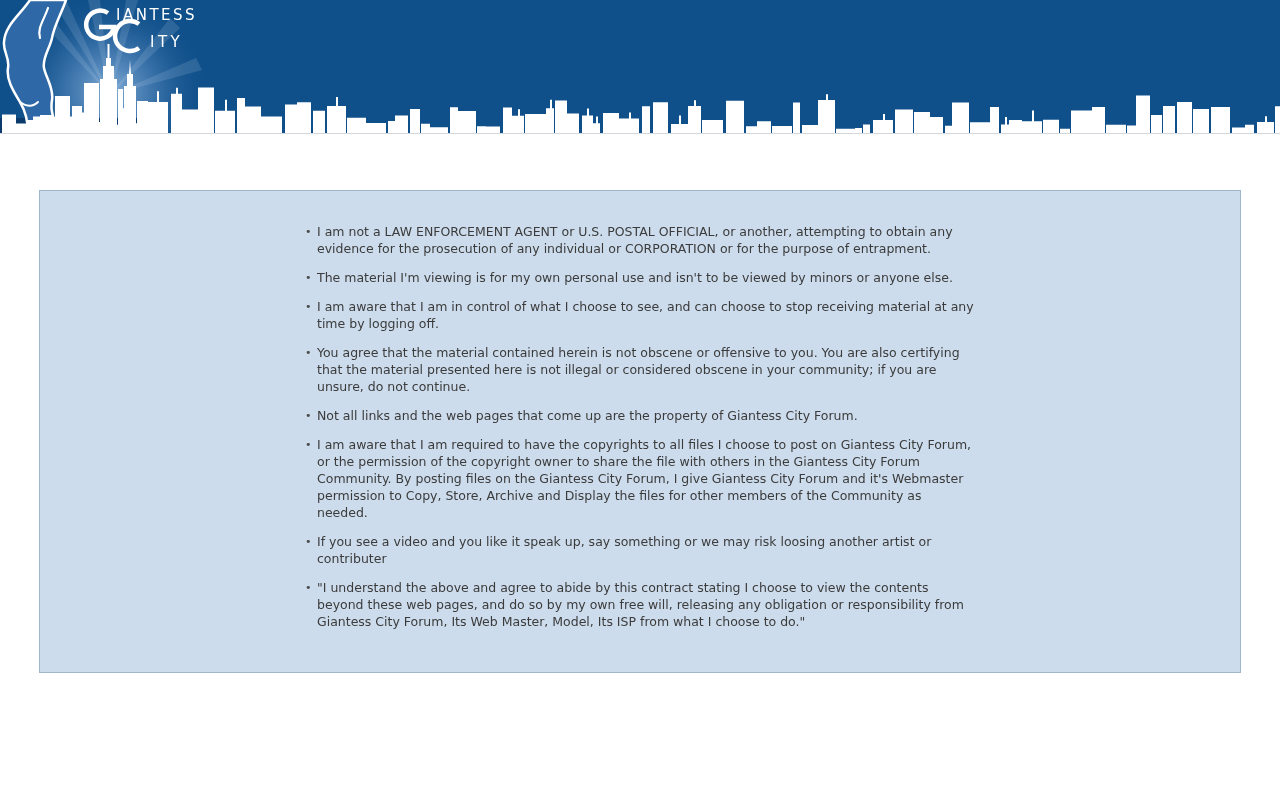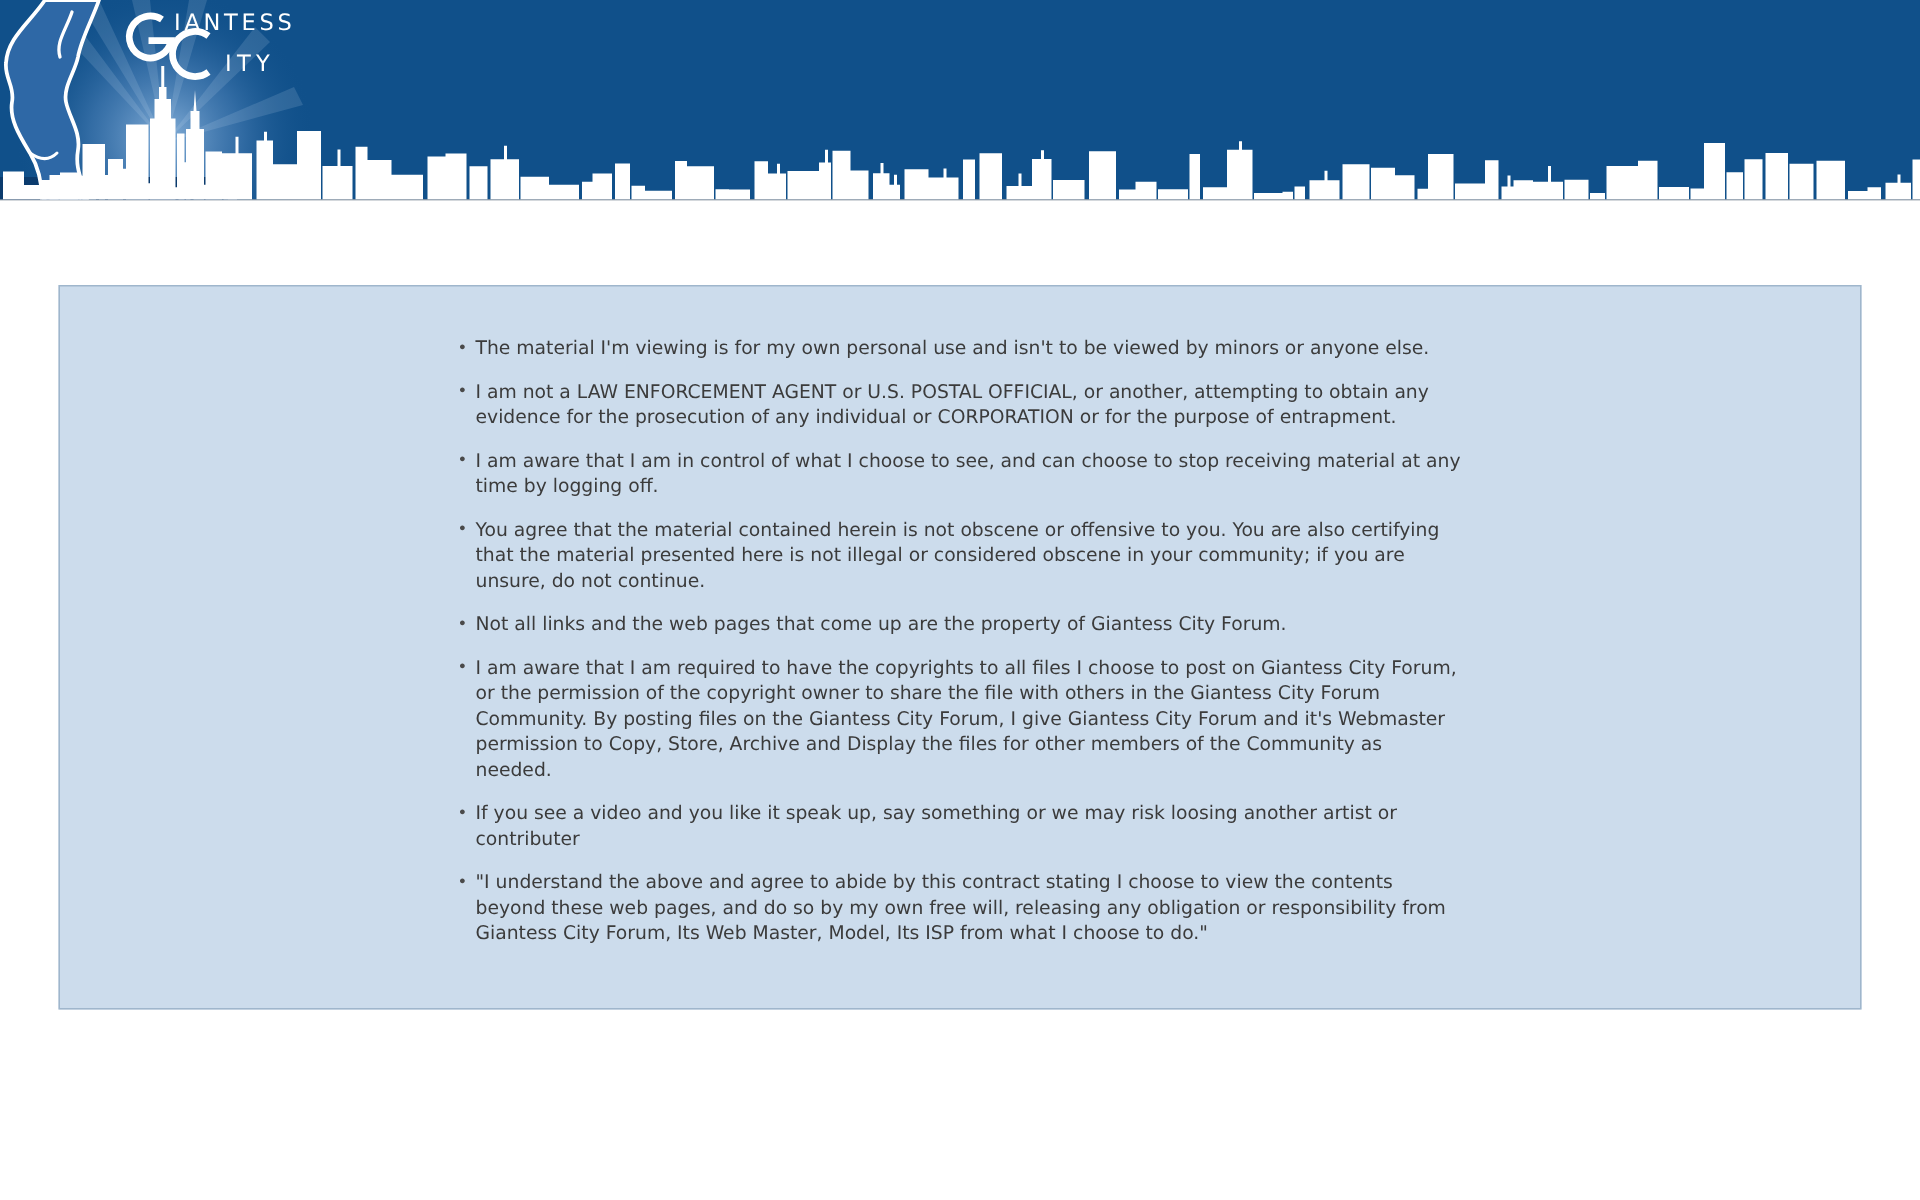--- a/index.html
+++ b/index.html
@@ -1,21 +1,21 @@
 <!DOCTYPE html>
 <html><head>
 <meta charset="utf-8">
 <style>
   html,body{margin:0;padding:0;background:#ffffff;}
   body{width:1280px;min-height:800px;font-family:"DejaVu Sans","Liberation Sans",sans-serif;}
 
   
   .site-header{
     width:1280px;height:133px;position:relative;overflow:hidden;
-    border-bottom:1px solid #d4d8dc;background:#737373;
+    border-bottom:1px solid #d4d8dc;background:#0369a1;
   }
   .site-header svg{display:block;}
 
   
   .agreement-box{
     margin:56px 39px 0 39px;
     background:#ccdcec;
     border:1px solid #9fb6cc;
     padding:32px 0 30px 0;
   }
@@ -96,25 +96,25 @@
       <text x="150" y="47" font-size="15" letter-spacing="3.5" fill="#ffffff" font-family="DejaVu Sans, sans-serif">ITY</text>
     </g>
   </svg>
 </header>
 
 <main class="agreement-box">
   <ul class="agreement-list">
 
 
       <li>
-        <span>The material I'm viewing is for my own personal use and isn't to be viewed by minors or anyone else.</span>
+        <span>I am not a LAW ENFORCEMENT AGENT or U.S. POSTAL OFFICIAL, or another, attempting to obtain any evidence for the prosecution of any individual or CORPORATION or for the purpose of entrapment.</span>
       </li>
 
       <li>
-        <span>I am not a LAW ENFORCEMENT AGENT or U.S. POSTAL OFFICIAL, or another, attempting to obtain any evidence for the prosecution of any individual or CORPORATION or for the purpose of entrapment.</span>
+        <span>The material I'm viewing is for my own personal use and isn't to be viewed by minors or anyone else.</span>
       </li>
 
       <li>
         <span>I am aware that I am in control of what I choose to see, and can choose to stop receiving material at any time by logging off.</span>
       </li>
 
 
 
       <li>
         <span>You agree that the material contained herein is not obscene or offensive to you. You are also certifying that the material presented here is not illegal or considered obscene in your community; if you are unsure, do not continue.</span>

